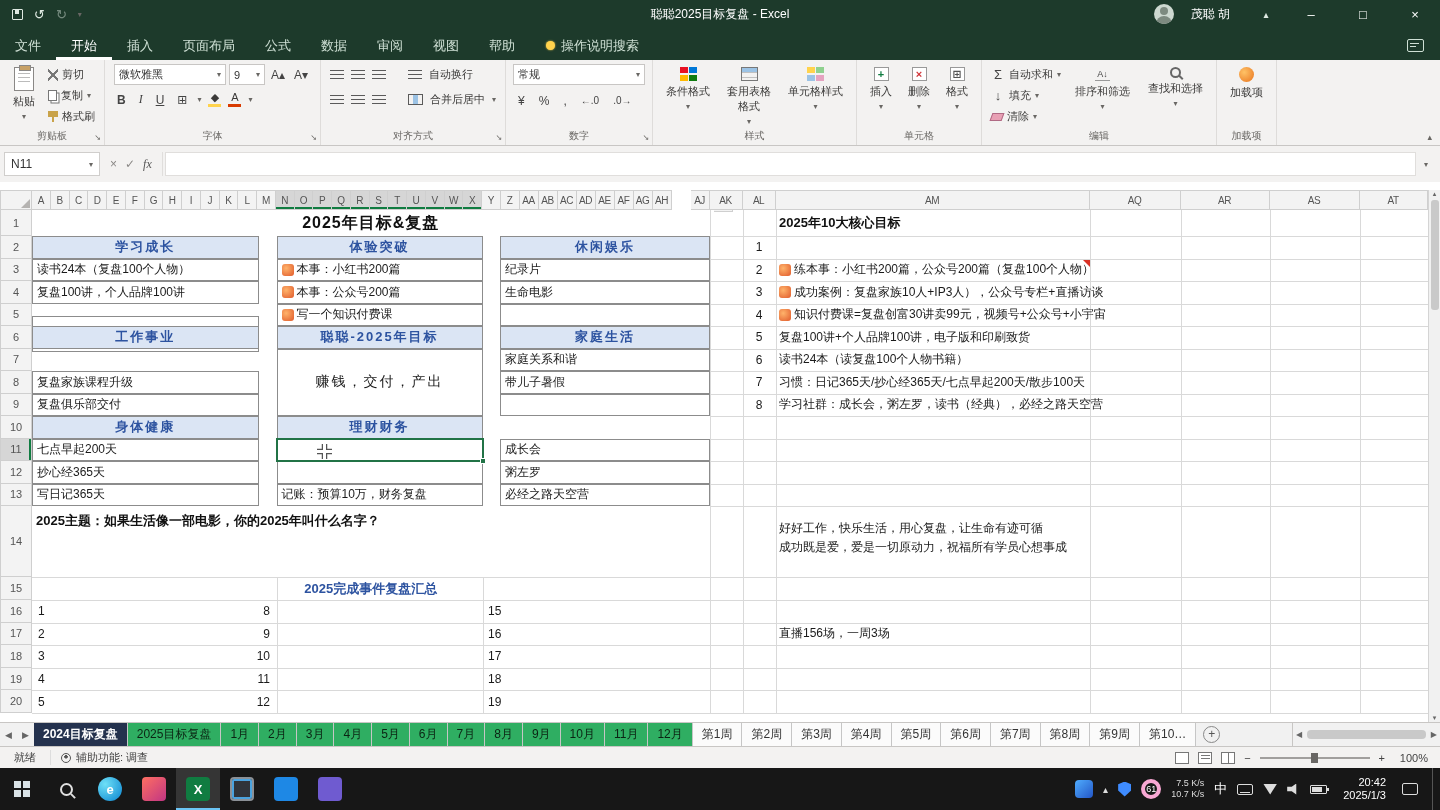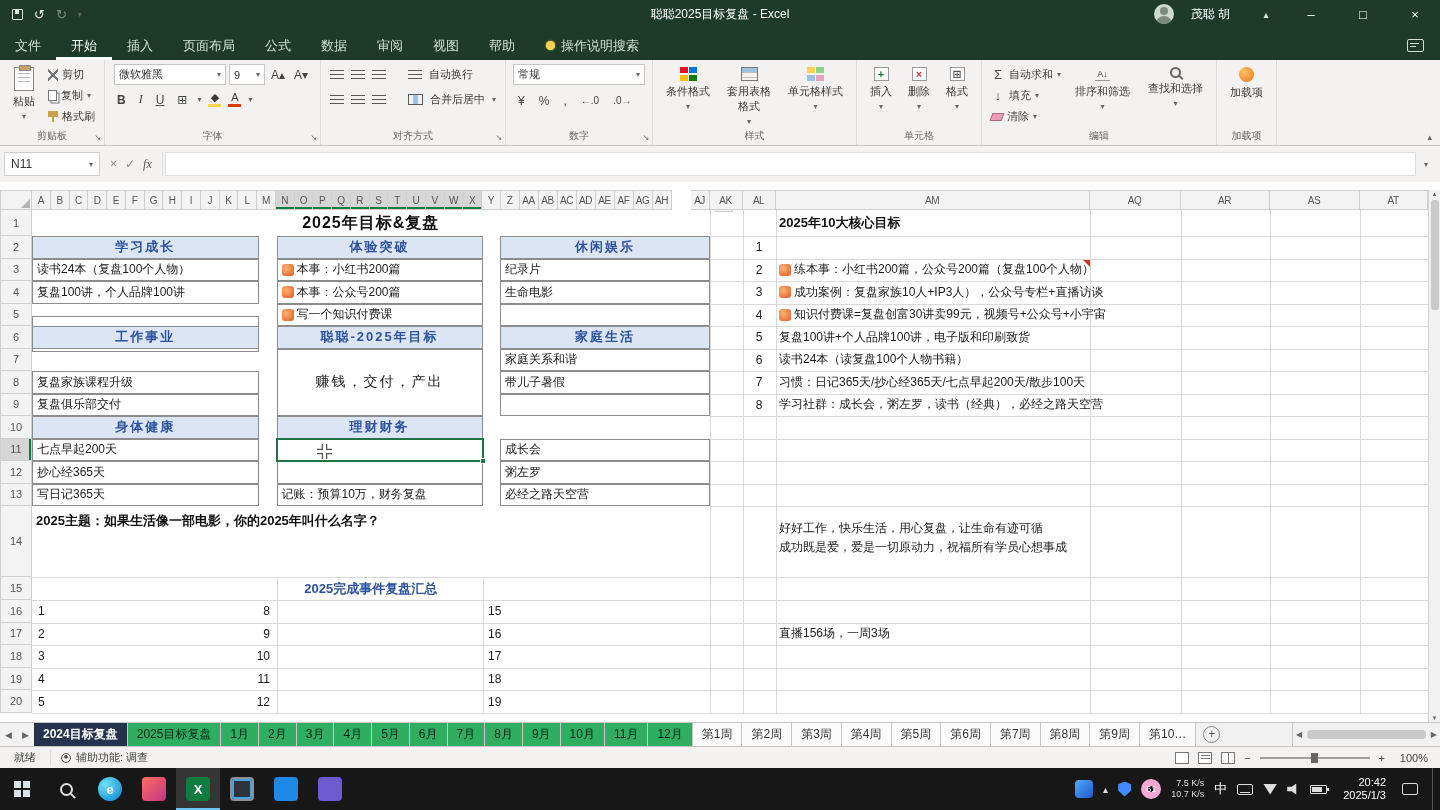--- a/index.html
+++ b/index.html
@@ -130,21 +130,21 @@
 .app-glyph.edge{border-radius:50%;background:radial-gradient(circle at 30% 30%,#6ee0f7,#0a84d0)}
 .app-glyph.photos{background:linear-gradient(135deg,#ff6f61,#c13584)}
 .app-glyph.excel{background:#107c41}
 .app-glyph.monitor{background:#30343a;border:2px solid #8b9096;box-shadow:inset 0 0 0 2px #4aa3df}
 .app-glyph.charts{background:#1e88e5}
 .app-glyph.video{background:#6f5bd0}
 .tb-right{margin-left:auto;display:flex;align-items:center;height:100%;gap:10px;padding-right:4px;font-size:11px}
 .tray-app{width:18px;height:18px;border-radius:4px;background:linear-gradient(135deg,#4facfe,#2356c7)}
 .chev{color:#ddd;font-size:10px}
 .shield{width:13px;height:15px;background:#3f8cff;clip-path:polygon(50% 0,100% 18%,100% 60%,50% 100%,0 60%,0 18%)}
-.badge{width:20px;height:20px;border-radius:50%;border:7px solid #f9a8d4;display:flex;align-items:center;justify-content:center;font-size:9px;color:#fff}
+.badge{width:20px;height:20px;border-radius:50%;border:4px solid #f9a8d4;display:flex;align-items:center;justify-content:center;font-size:9px;color:#fff}
 .net{display:flex;flex-direction:column;align-items:flex-end;font-size:9px;line-height:11px;color:#ddd}
 .ime{font-size:13px;color:#fff}
 .kb{width:16px;height:11px;border:1px solid #ddd;border-radius:2px;background:linear-gradient(#ddd 0 0) 2px 7px/10px 1px no-repeat}
 .wifi{width:14px;height:11px;background:#ddd;clip-path:polygon(50% 100%,0 0,100% 0)}
 .vol{width:13px;height:11px;background:#ddd;clip-path:polygon(0 30%,35% 30%,70% 0,70% 100%,35% 70%,0 70%)}
 .batt{width:17px;height:9px;border:1px solid #ddd;border-radius:1px;background:linear-gradient(#ddd 0 0) 1px 1px/10px 5px no-repeat;position:relative}
 .batt::after{content:"";position:absolute;right:-3px;top:2px;width:2px;height:3px;background:#ddd}
 .clock{display:flex;flex-direction:column;align-items:flex-end;font-size:11px;line-height:13px;color:#fff;padding:0 6px}
 .action{width:16px;height:12px;border:1px solid #ddd;border-radius:2px;margin-right:4px}
 .showdesk{width:4px;height:100%;border-left:1px solid #555}

